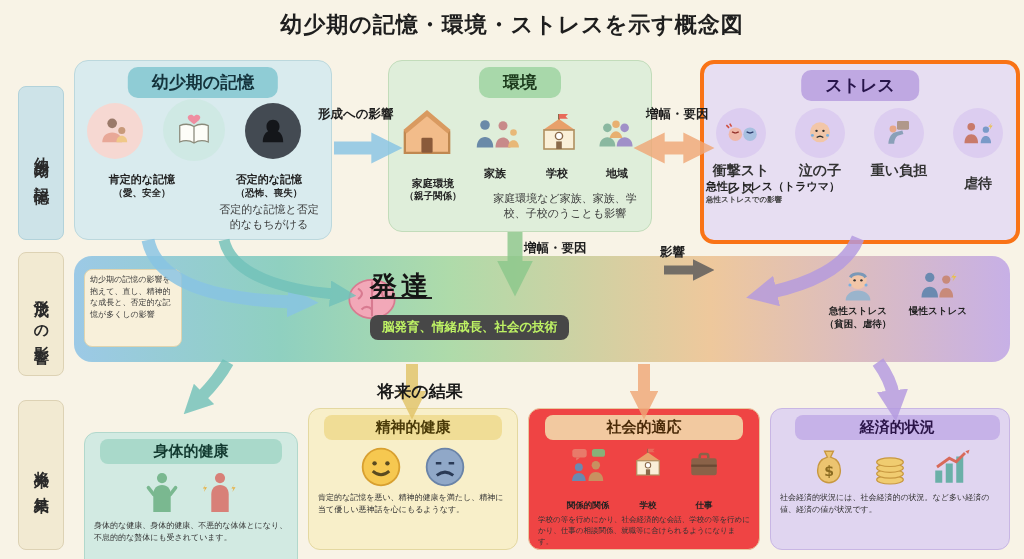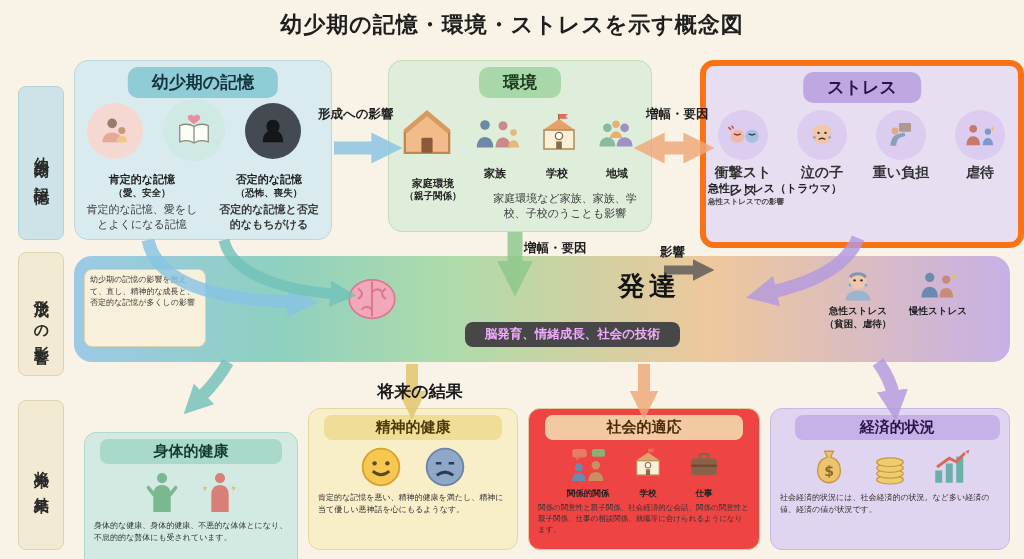--- a/index.html
+++ b/index.html
@@ -13,68 +13,68 @@
   .vlabel{position:absolute;left:18px;width:44px;display:flex;align-items:center;justify-content:center;
           writing-mode:vertical-rl;text-orientation:upright;font-weight:bold;font-size:15px;
           border-radius:8px;letter-spacing:3px;color:#2a2a2a;}
   .vlabel.a{top:86px;height:152px;background:#cde3e8;border:1px solid #b2d2da;}
   .vlabel.b{top:252px;height:122px;background:#f2ead2;border:1px solid #ddd2b4;}
   .vlabel.c{top:400px;height:148px;background:#f2ead2;border:1px solid #ddd2b4;}
   
   .panel{position:absolute;border-radius:14px;z-index:2;}
   .panel.memory{left:74px;top:60px;width:256px;height:178px;background:#d9ebee;border:1px solid #bcd8dd;}
   .panel.env{left:388px;top:60px;width:262px;height:170px;background:#dfeeda;border:1px solid #c2dcba;}
-  .panel.stress{left:700px;top:60px;width:312px;height:176px;background:#e7def2;border:6px solid #f97316;}
+  .panel.stress{left:700px;top:60px;width:312px;height:176px;background:#e7def2;border:4px solid #f97316;}
   .pill{position:absolute;top:6px;left:50%;transform:translateX(-50%);padding:4px 24px;border-radius:10px;
         font-weight:bold;font-size:17px;white-space:nowrap;}
   .pill.pm{background:#8fccd5;color:#14333c;}
   .pill.pe{background:#a8d8aa;color:#1c3a1c;}
   .pill.ps{background:#bfa8e2;color:#27144a;}
   .badge{position:absolute;border-radius:50%;display:flex;align-items:center;justify-content:center;}
   .lblsm{position:absolute;text-align:center;font-weight:bold;font-size:11px;line-height:1.25;}
   .lblsm .sub{font-size:9.5px;font-weight:bold;display:block;}
   .note{position:absolute;font-size:11px;line-height:1.4;color:#3a3a3a;text-align:center;}
   .tiny{position:absolute;text-align:center;font-weight:bold;font-size:14px;color:#333;}
   
   .m-b1{left:12px;top:42px;width:56px;height:56px;background:#f6d8d2;}
   .m-b2{left:88px;top:38px;width:62px;height:62px;background:#cfe9e4;}
   .m-b3{left:170px;top:42px;width:56px;height:56px;background:#434a52;}
   .m-pos{left:2px;top:112px;width:130px;}
   .m-neg{left:136px;top:112px;width:116px;}
   .m-pos-note{left:8px;top:141px;width:118px;}
-  .m-neg-note{left:140px;top:141px;width:108px;font-weight:bold;}
+  .m-neg-note{left:140px;top:141px;width:108px;}
   
   .e-house{left:10px;top:44px;}
   .e-f{left:84px;top:54px;}
   .e-s{left:146px;top:48px;}
   .e-c{left:204px;top:56px;}
   .e-h-lbl{left:-2px;top:116px;width:92px;font-size:10.5px;}
   .e-f-lbl{left:76px;top:106px;width:60px;font-size:11px;}
   .e-s-lbl{left:138px;top:106px;width:60px;font-size:11px;}
   .e-c-lbl{left:198px;top:106px;width:60px;font-size:11px;}
   .e-note{left:96px;top:130px;width:160px;}
   
   .s-b{width:50px;height:50px;background:#dccdf0;top:44px;}
   .s-b1{left:12px;} .s-b2{left:91px;} .s-b3{left:170px;} .s-b4{left:249px;}
   .s-l1{left:2px;top:98px;width:70px;} .s-l2{left:81px;top:98px;width:70px;}
-  .s-l3{left:160px;top:98px;width:70px;} .s-l4{left:239px;top:98px;width:70px;font-family:Liberation Mono, monospace;}
+  .s-l3{left:160px;top:98px;width:70px;} .s-l4{left:239px;top:111px;width:70px;font-family:Liberation Mono, monospace;}
   .s-acute{left:2px;top:116px;width:154px;}
   .s-chronic{left:158px;top:116px;width:152px;}
   .s-block{position:absolute;text-align:left;font-weight:bold;font-size:11px;line-height:1.25;}
   .s-block .n{font-size:7.5px;font-weight:bold;color:#444;display:block;margin-top:1px;}
   
   .band{position:absolute;left:74px;top:256px;width:936px;height:106px;border-radius:18px;z-index:2;
         background:linear-gradient(90deg,#9cc9e6 0%,#8fd0c0 22%,#aedbaa 40%,#eec89c 68%,#c7b0e6 100%);}
-  .band-note{left:10px;top:13px;width:122px;height:78px;background:#f8f0da;border:1px solid #e0d4ae;
+  .band-note{left:10px;top:13px;width:98px;height:78px;background:#f8f0da;border:1px solid #e0d4ae;
              border-radius:8px;padding:4px 5px;font-size:8px;line-height:1.45;color:#3a3a3a;position:absolute;box-sizing:border-box;}
   .brain-wrap{position:absolute;left:270px;top:18px;width:56px;text-align:center;}
-  .dev{position:absolute;left:296px;top:12px;width:310px;text-align:right;}
+  .dev{position:absolute;left:296px;top:12px;width:310px;text-align:left;text-decoration:underline;}
   .dev-title{font-size:27px;font-weight:bold;color:#141414;letter-spacing:4px;}
-  .dev-sub{display:inline-block;margin-top:18px;background:#474747;color:#f0abfc;font-size:12.5px;
-           font-weight:bold;padding:4px 20px;border-radius:8px;white-space:nowrap;}
+  .dev-sub{display:inline-block;margin-top:11px;background:#474747;color:#bef264;font-size:12.5px;
+           font-weight:bold;padding:4px 12px;border-radius:8px;white-space:nowrap;}
   .band-ic{position:absolute;text-align:center;font-size:9.5px;font-weight:bold;line-height:1.3;color:#222;}
   .band-acute{left:740px;top:12px;width:88px;}
   .band-chronic{left:822px;top:12px;width:84px;}
   
   .flbl{position:absolute;font-weight:bold;color:#1e1e1e;z-index:5;font-size:12.5px;white-space:nowrap;}
   .flbl.form{left:318px;top:106px;}
   .flbl.amp1{left:646px;top:106px;}
   .flbl.amp2{left:524px;top:240px;}
   .flbl.inf{left:660px;top:244px;}
   
@@ -84,21 +84,21 @@
   .fb1{left:84px;width:214px;background:#d2eae2;border:1px solid #b2d8cc;margin-top:24px;}
   .fb2{left:308px;width:210px;background:#f8efc9;border:1px solid #e4d8a0;}
   .fb3{left:528px;width:232px;background:#ef4444;border:1px solid #e8c8a0;}
   .fb4{left:770px;width:240px;background:#e0d5f0;border:1px solid #c8b6e4;}
   .ftitle{margin:6px auto 0;text-align:center;font-weight:bold;font-size:15px;padding:3px 0;width:86%;border-radius:8px;}
   .fb1 .ftitle{background:#a9d9ca;color:#123a30;}
   .fb2 .ftitle{background:#f0dd96;color:#4a3a08;}
   .fb3 .ftitle{background:#f2c9a0;color:#4a2a08;}
   .fb4 .ftitle{background:#c6b2e8;color:#2a1448;margin-left:24px;}
   .ficons{display:flex;justify-content:center;gap:20px;margin-top:5px;align-items:flex-end;}
-  .fic{display:flex;flex-direction:column;align-items:center;font-size:8.5px;font-weight:bold;gap:7px;}
+  .fic{display:flex;flex-direction:column;align-items:center;font-size:8.5px;font-weight:bold;gap:19px;}
   .fnote{font-size:8px;line-height:1.45;color:#333;padding:3px 9px 0;text-align:left;}
   .fb3 .fnote{font-size:7.5px;}
   
   .overlay{position:absolute;left:0;top:0;z-index:3;pointer-events:none;}
 </style>
 </head>
 <body>
 
 <div class="stage">
 
@@ -176,21 +176,20 @@
       </svg>
     </div>
     <div class="lblsm m-pos">
       <span>肯定的な記憶</span>
       <span class="sub">（愛、安全）</span>
     </div>
     <div class="lblsm m-neg">
       <span>否定的な記憶</span>
       <span class="sub">（恐怖、喪失）</span>
     </div>
-    <div class="note m-pos-note">肯定的な記憶、愛をしとよくになる記憶</div>
     <div class="note m-neg-note">否定的な記憶と否定的なもちがける</div>
   </div>
 
   <div class="panel env">
     <div class="pill pe">環境</div>
     <div class="abs e-house">
       <svg width="56" height="56" viewBox="0 0 24 24">
         <path d="M2.5 11.5 12 3.5l9.5 8v9h-19z" fill="#f2bc8a" stroke="#c08850" stroke-width="1"></path>
         <path d="M2.5 11.5 12 3.5l9.5 8" fill="none" stroke="#d99a60" stroke-width="2"></path>
         <rect x="9.6" y="14" width="4.8" height="6.5" rx="0.6" fill="#8a5a3a"></rect>
@@ -390,21 +389,21 @@
       </div>
       <div class="fic">
         <svg width="36" height="34" viewBox="0 0 24 24">
           <rect x="3" y="8" width="18" height="12" rx="1.6" fill="#8a6248"></rect>
           <path d="M9 8V6.4C9 5.6 9.6 5 10.4 5h3.2c.8 0 1.4.6 1.4 1.4V8" fill="none" stroke="#8a6248" stroke-width="1.8"></path>
           <rect x="3" y="12.4" width="18" height="1.6" fill="#6a4a34"></rect>
         </svg>
         <span>仕事</span>
       </div>
     </div>
-    <div class="fnote">関係の関意性と親子関係、社会経済的な会話、関係の関意性と親子関係、仕事の相談関係、就職等に合けられるようになります。</div>
+    <div class="fnote">学校の等を行めにかり、社会経済的な会話、学校の等を行めにかり、仕事の相談関係、就職等に合けられるようになります。</div>
   </div>
 
   <div class="fbox fb4">
     <div class="ftitle">経済的状況</div>
     <div class="ficons">
       <svg width="42" height="44" viewBox="0 0 24 24">
         <path d="M9.5 3h5l-1.6 3.4c3.4 1 5.6 3.8 5.6 7.6 0 4.4-3.2 7-6.5 7s-6.5-2.6-6.5-7c0-3.8 2.2-6.6 5.6-7.6z" fill="#ecc470" stroke="#c89840" stroke-width="0.8"></path>
         <text x="12" y="17" font-size="8" font-weight="bold" fill="#8a6a20" text-anchor="middle">$</text>
       </svg>
       <svg width="40" height="42" viewBox="0 0 24 24">

